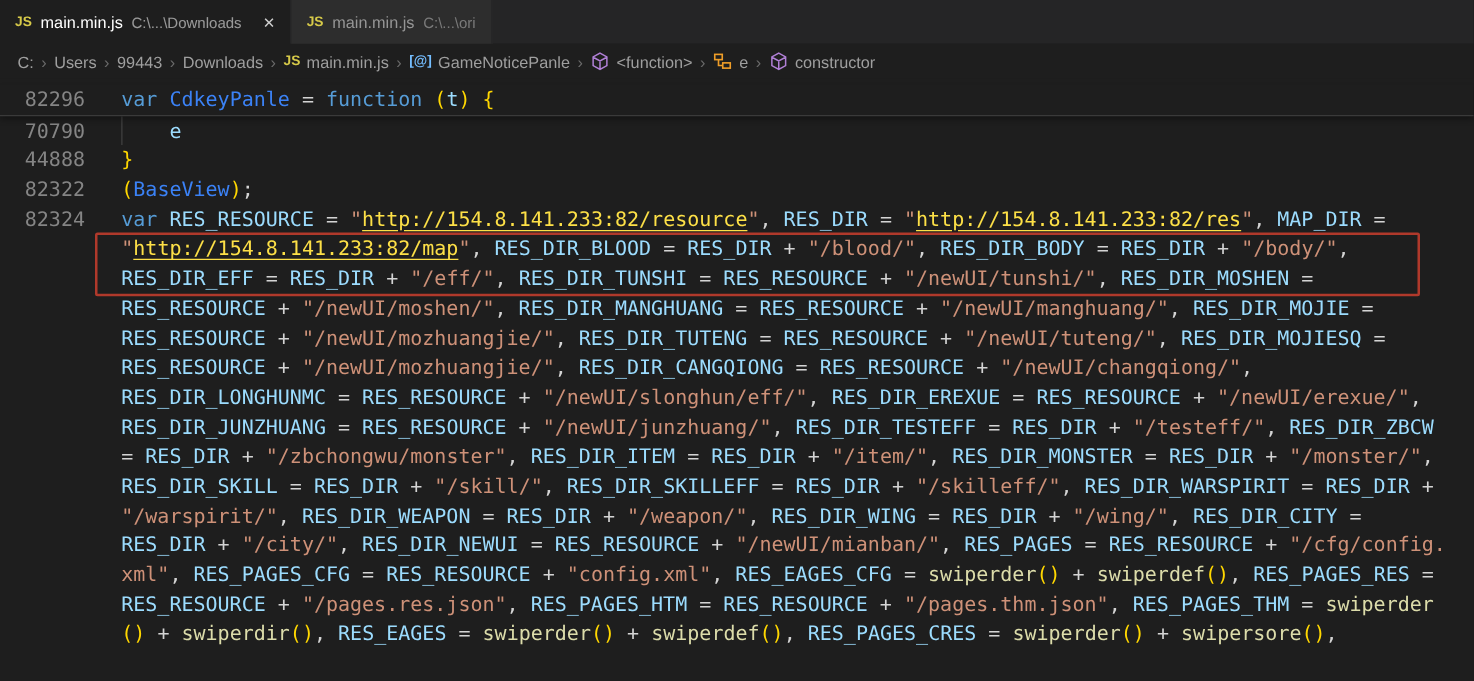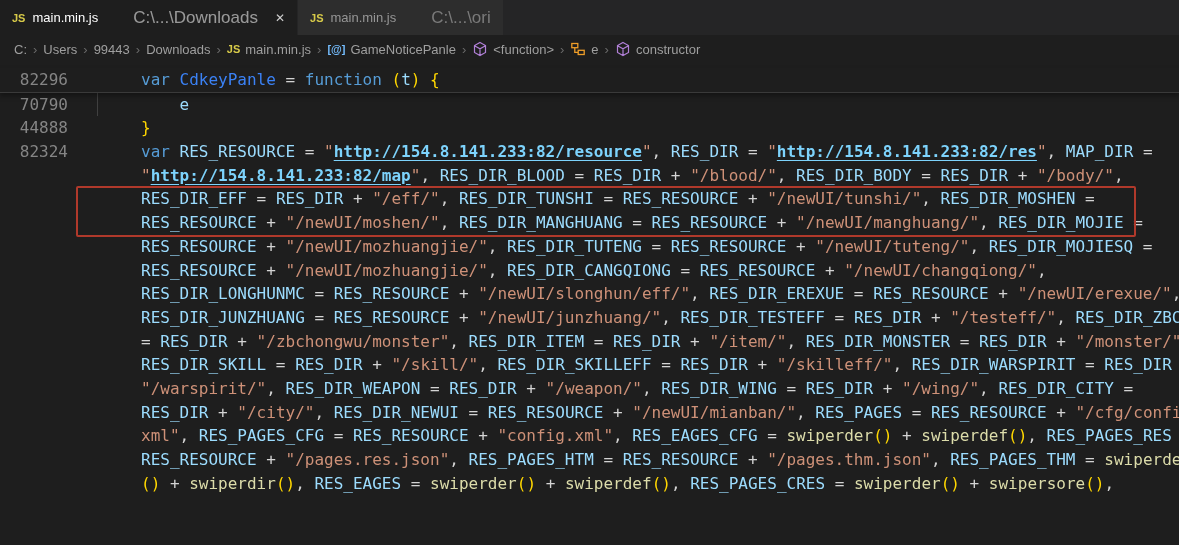--- a/index.html
+++ b/index.html
@@ -5,51 +5,51 @@
   html,body{margin:0;padding:0;background:#1e1e1e;}
   body{width:1179px;height:545px;overflow:hidden;position:relative;
        font-family:"Liberation Sans",sans-serif;-webkit-font-smoothing:antialiased;}
 
   
   .tabbar{height:35px;background:#252526;display:flex;align-items:stretch;}
   .tab{display:flex;align-items:center;gap:7px;padding:0 12px;font-size:13px;
        border-right:1px solid #252526;cursor:pointer;white-space:nowrap;}
   .tab.active{background:#1e1e1e;color:#ffffff;}
   .tab.inactive{background:#2d2d2d;color:#969696;}
-  .tab .desc{font-size:17px;margin-left:28px;}
+  .tab .desc{font-size:12px;}
   .tab.active .desc{color:rgba(255,255,255,.55);}
   .tab.inactive .desc{color:#7a7a7a;}
   .js-badge{font-weight:bold;font-size:11px;color:#d7ca49;letter-spacing:0;text-align:right;}
   .tab .close{margin-left:10px;color:#cfcfcf;font-size:12px;line-height:1;}
 
   
   .breadcrumbs{height:28px;display:flex;align-items:center;padding-left:14px;
        color:#9f9f9f;font-size:13px;background:#1e1e1e;white-space:nowrap;}
   .crumb{display:flex;align-items:center;gap:5px;cursor:pointer;}
   .crumb-sep{color:#6a6a6a;margin:0 6px;font-size:13px;}
   .crumb .module-glyph{color:#75beff;font-size:11px;font-weight:bold;}
   .crumb svg{display:block;}
 
   
   .editor{position:absolute;top:63px;left:0;right:0;bottom:0;padding-top:5px;
        font-family:"DejaVu Sans Mono","Liberation Mono",monospace;
        font-size:16px;line-height:23.7px;color:#d4d4d4;}
-  .crow{display:flex;height:23.7px;white-space:pre;position:relative;gap:44px;}
+  .crow{display:flex;height:23.7px;white-space:pre;position:relative;}
   .crow.sticky{border-bottom:1px solid #3a3a3a;box-shadow:0 3px 5px rgba(0,0,0,.35);
        background:#1e1e1e;z-index:3;}
   .gutter{flex:0 0 68px;text-align:right;color:#858585;padding-right:29px;user-select:none;}
   .ctext{flex:1 1 auto;}
   .guide{position:absolute;left:97px;top:0;bottom:0;width:1px;background:#404040;}
 
   .tk-kw{color:#569cd6;}
   .tk-var{color:#9cdcfe;}
   .tk-cls{color:#3b82f6;}
   .tk-fn{color:#dcdcaa;}
   .tk-str{color:#ce9178;}
-  .tk-url{color:#7dd3fc;text-decoration:underline;text-underline-offset:3px;font-weight:bold;}
+  .tk-url{color:#fde047;text-decoration:underline;text-underline-offset:3px;}
   .tk-pun{color:#d4d4d4;}
   .tk-br{color:#ffd700;}
 
   .red-box{position:absolute;left:76px;width:1056px;border:2px solid #b0392b;
        border-radius:2px;pointer-events:none;z-index:4;}
 </style>
 </head>
 <body>
 
 <div class="tabbar">
@@ -114,20 +114,21 @@
       <svg width="16" height="16" viewBox="0 0 16 16">
         <path fill="none" stroke="#b180d7" stroke-width="1.2" d="M8 1.5 L13.5 4.5 V11.5 L8 14.5 L2.5 11.5 V4.5 Z M2.5 4.8 L8 7.8 L13.5 4.8 M8 7.8 V14.2"></path>
       </svg>
       <span>constructor</span>
     </span>
   </div>
 <div class="editor">
     <div class="crow sticky"><span class="gutter">82296</span><span class="ctext"><span class="tk-kw">var</span><span class="tk-pun"> </span><span class="tk-cls">CdkeyPanle</span><span class="tk-pun"> = </span><span class="tk-kw">function</span><span class="tk-pun"> </span><span class="tk-br">(</span><span class="tk-var">t</span><span class="tk-br">)</span><span class="tk-pun"> </span><span class="tk-br">{</span></span></div>
     <div class="crow"><span class="gutter">70790</span><span class="guide"></span><span class="ctext"><span class="tk-pun">    </span><span class="tk-var">e</span></span></div>
     <div class="crow"><span class="gutter">44888</span><span class="ctext"><span class="tk-br">}</span></span></div>
+    <div class="crow"><span class="gutter">82322</span><span class="ctext"><span class="tk-br">(</span><span class="tk-cls">BaseView</span><span class="tk-br">)</span><span class="tk-pun">;</span></span></div>
     <div class="crow"><span class="gutter">82324</span><span class="ctext"><span class="tk-kw">var</span><span class="tk-pun"> </span><span class="tk-var">RES_RESOURCE</span><span class="tk-pun"> = </span><span class="tk-str">"</span><span class="tk-url">http://154.8.141.233:82/resource</span><span class="tk-str">"</span><span class="tk-pun">, </span><span class="tk-var">RES_DIR</span><span class="tk-pun"> = </span><span class="tk-str">"</span><span class="tk-url">http://154.8.141.233:82/res</span><span class="tk-str">"</span><span class="tk-pun">, </span><span class="tk-var">MAP_DIR</span><span class="tk-pun"> = </span></span></div>
     <div class="crow"><span class="gutter"></span><span class="ctext"><span class="tk-str">"</span><span class="tk-url">http://154.8.141.233:82/map</span><span class="tk-str">"</span><span class="tk-pun">, </span><span class="tk-var">RES_DIR_BLOOD</span><span class="tk-pun"> = </span><span class="tk-var">RES_DIR</span><span class="tk-pun"> + </span><span class="tk-str">"/blood/"</span><span class="tk-pun">, </span><span class="tk-var">RES_DIR_BODY</span><span class="tk-pun"> = </span><span class="tk-var">RES_DIR</span><span class="tk-pun"> + </span><span class="tk-str">"/body/"</span><span class="tk-pun">, </span></span></div>
     <div class="crow"><span class="gutter"></span><span class="ctext"><span class="tk-var">RES_DIR_EFF</span><span class="tk-pun"> = </span><span class="tk-var">RES_DIR</span><span class="tk-pun"> + </span><span class="tk-str">"/eff/"</span><span class="tk-pun">, </span><span class="tk-var">RES_DIR_TUNSHI</span><span class="tk-pun"> = </span><span class="tk-var">RES_RESOURCE</span><span class="tk-pun"> + </span><span class="tk-str">"/newUI/tunshi/"</span><span class="tk-pun">, </span><span class="tk-var">RES_DIR_MOSHEN</span><span class="tk-pun"> = </span></span></div>
     <div class="crow"><span class="gutter"></span><span class="ctext"><span class="tk-var">RES_RESOURCE</span><span class="tk-pun"> + </span><span class="tk-str">"/newUI/moshen/"</span><span class="tk-pun">, </span><span class="tk-var">RES_DIR_MANGHUANG</span><span class="tk-pun"> = </span><span class="tk-var">RES_RESOURCE</span><span class="tk-pun"> + </span><span class="tk-str">"/newUI/manghuang/"</span><span class="tk-pun">, </span><span class="tk-var">RES_DIR_MOJIE</span><span class="tk-pun"> = </span></span></div>
     <div class="crow"><span class="gutter"></span><span class="ctext"><span class="tk-var">RES_RESOURCE</span><span class="tk-pun"> + </span><span class="tk-str">"/newUI/mozhuangjie/"</span><span class="tk-pun">, </span><span class="tk-var">RES_DIR_TUTENG</span><span class="tk-pun"> = </span><span class="tk-var">RES_RESOURCE</span><span class="tk-pun"> + </span><span class="tk-str">"/newUI/tuteng/"</span><span class="tk-pun">, </span><span class="tk-var">RES_DIR_MOJIESQ</span><span class="tk-pun"> = </span></span></div>
     <div class="crow"><span class="gutter"></span><span class="ctext"><span class="tk-var">RES_RESOURCE</span><span class="tk-pun"> + </span><span class="tk-str">"/newUI/mozhuangjie/"</span><span class="tk-pun">, </span><span class="tk-var">RES_DIR_CANGQIONG</span><span class="tk-pun"> = </span><span class="tk-var">RES_RESOURCE</span><span class="tk-pun"> + </span><span class="tk-str">"/newUI/changqiong/"</span><span class="tk-pun">, </span></span></div>
     <div class="crow"><span class="gutter"></span><span class="ctext"><span class="tk-var">RES_DIR_LONGHUNMC</span><span class="tk-pun"> = </span><span class="tk-var">RES_RESOURCE</span><span class="tk-pun"> + </span><span class="tk-str">"/newUI/slonghun/eff/"</span><span class="tk-pun">, </span><span class="tk-var">RES_DIR_EREXUE</span><span class="tk-pun"> = </span><span class="tk-var">RES_RESOURCE</span><span class="tk-pun"> + </span><span class="tk-str">"/newUI/erexue/"</span><span class="tk-pun">, </span></span></div>
     <div class="crow"><span class="gutter"></span><span class="ctext"><span class="tk-var">RES_DIR_JUNZHUANG</span><span class="tk-pun"> = </span><span class="tk-var">RES_RESOURCE</span><span class="tk-pun"> + </span><span class="tk-str">"/newUI/junzhuang/"</span><span class="tk-pun">, </span><span class="tk-var">RES_DIR_TESTEFF</span><span class="tk-pun"> = </span><span class="tk-var">RES_DIR</span><span class="tk-pun"> + </span><span class="tk-str">"/testeff/"</span><span class="tk-pun">, </span><span class="tk-var">RES_DIR_ZBCW</span><span class="tk-pun"> </span></span></div>
     <div class="crow"><span class="gutter"></span><span class="ctext"><span class="tk-pun">= </span><span class="tk-var">RES_DIR</span><span class="tk-pun"> + </span><span class="tk-str">"/zbchongwu/monster"</span><span class="tk-pun">, </span><span class="tk-var">RES_DIR_ITEM</span><span class="tk-pun"> = </span><span class="tk-var">RES_DIR</span><span class="tk-pun"> + </span><span class="tk-str">"/item/"</span><span class="tk-pun">, </span><span class="tk-var">RES_DIR_MONSTER</span><span class="tk-pun"> = </span><span class="tk-var">RES_DIR</span><span class="tk-pun"> + </span><span class="tk-str">"/monster/"</span><span class="tk-pun">, </span></span></div>
     <div class="crow"><span class="gutter"></span><span class="ctext"><span class="tk-var">RES_DIR_SKILL</span><span class="tk-pun"> = </span><span class="tk-var">RES_DIR</span><span class="tk-pun"> + </span><span class="tk-str">"/skill/"</span><span class="tk-pun">, </span><span class="tk-var">RES_DIR_SKILLEFF</span><span class="tk-pun"> = </span><span class="tk-var">RES_DIR</span><span class="tk-pun"> + </span><span class="tk-str">"/skilleff/"</span><span class="tk-pun">, </span><span class="tk-var">RES_DIR_WARSPIRIT</span><span class="tk-pun"> = </span><span class="tk-var">RES_DIR</span><span class="tk-pun"> + </span></span></div>

